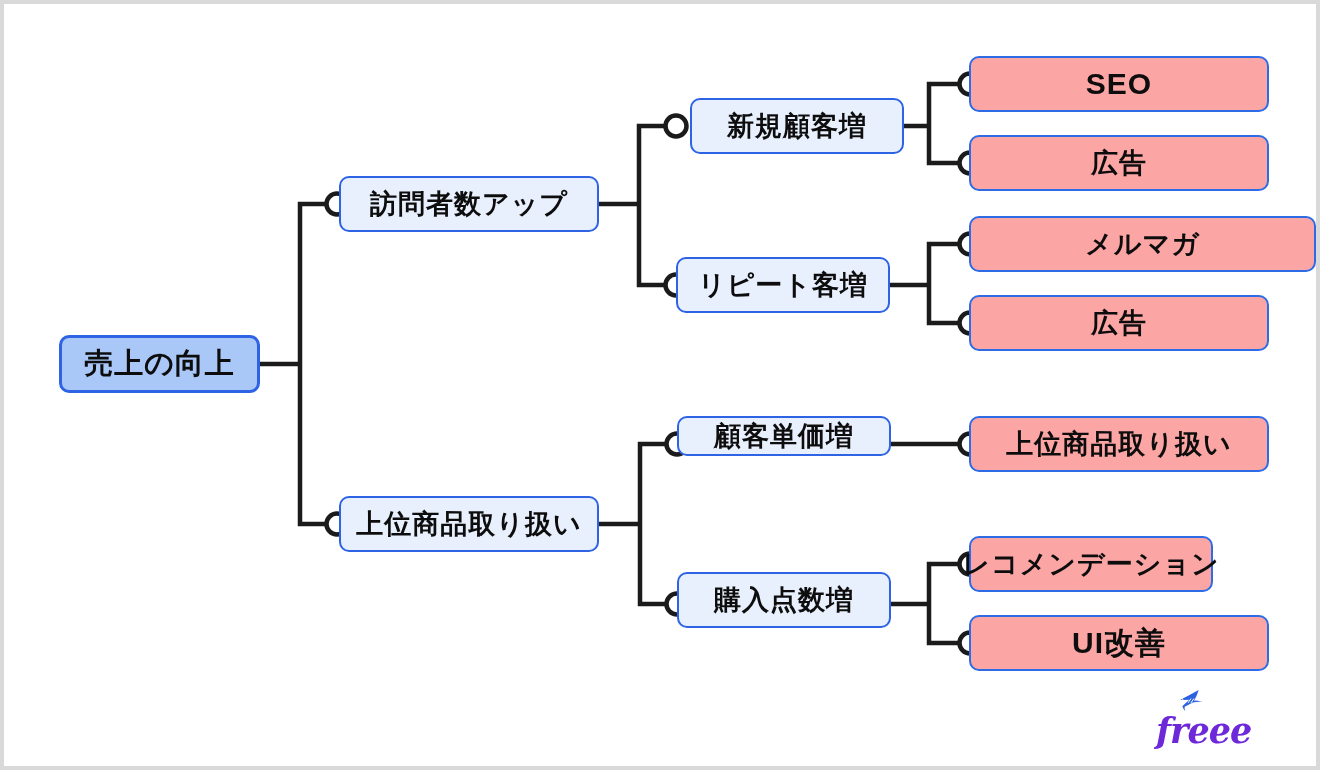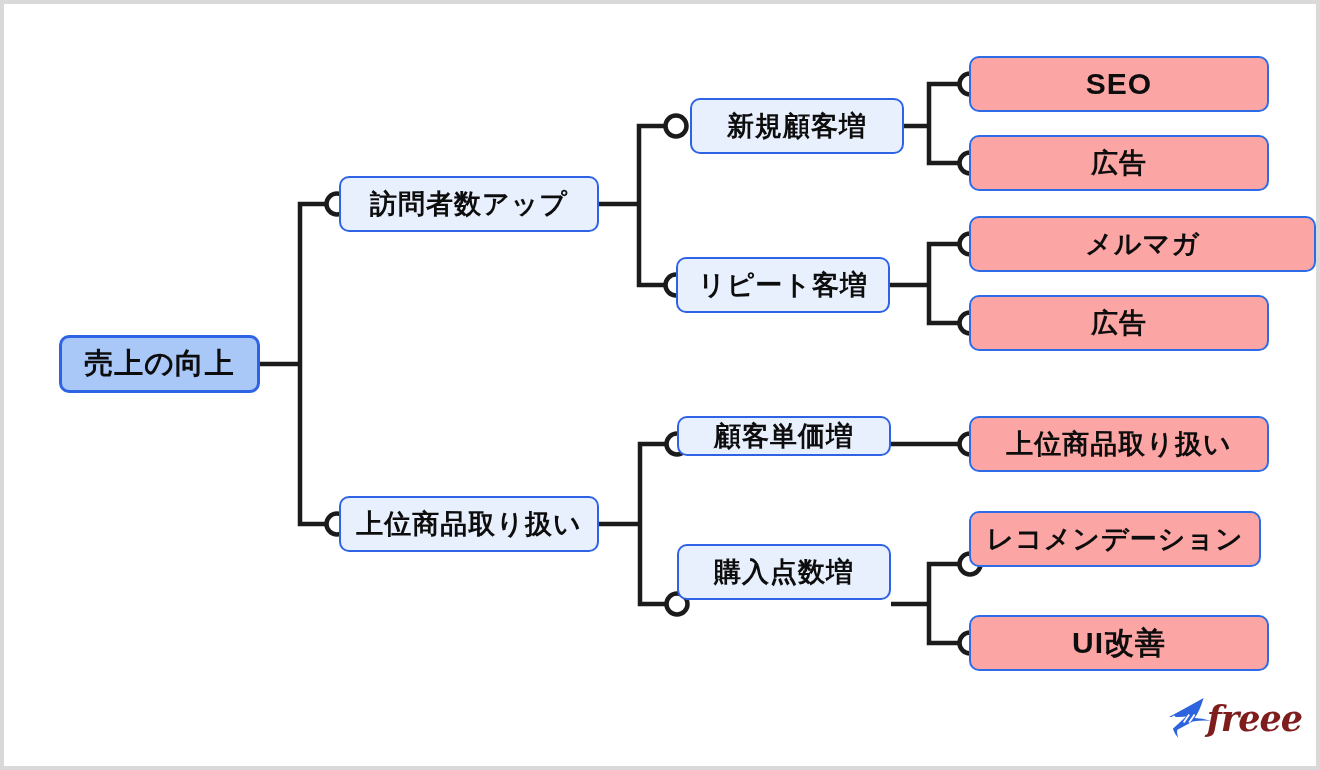--- a/index.html
+++ b/index.html
@@ -33,22 +33,23 @@
     border:2.5px solid #2e63e6;
     font-size:27px;
   }
   .node-leaf{
     background:#fca5a5;
     border:2.5px solid #2e6be6;
     font-size:27px;
   }
   .logo{
     position:absolute;left:1158px;top:684px;width:140px;height:60px;
-    display:flex;align-items:center;
-    color:#7f1d1d;
+    display:flex;
+    color:#6d28d9;
+    flex-direction:column;
   }
   .logo-text{
     font-family:"DejaVu Serif",serif;
     font-style:italic;font-weight:700;
     font-size:35px;line-height:1;
     margin-left:-6px;
     letter-spacing:-1px;
   }
 </style>
 </head>
@@ -97,28 +98,28 @@
   </svg>
 
   <div class="node node-root" style="left:55px;top:331px;width:201px;height:58px;">売上の向上</div>
 
   <div class="node node-branch" style="left:335px;top:172px;width:260px;height:56px;text-align:center;">訪問者数アップ</div>
   <div class="node node-branch" style="left:335px;top:492px;width:260px;height:56px;">上位商品取り扱い</div>
 
   <div class="node node-branch" style="left:672px;top:94px;width:214px;height:56px;margin-left:14px;">新規顧客増</div>
   <div class="node node-branch" style="left:672px;top:253px;width:214px;height:56px;">リピート客増</div>
   <div class="node node-branch" style="left:673px;top:412px;width:214px;height:40px;">顧客単価増</div>
-  <div class="node node-branch" style="left:673px;top:540px;width:214px;height:56px;">購入点数増</div>
+  <div class="node node-branch" style="left:673px;top:568px;width:214px;height:56px;">購入点数増</div>
 
   <div class="node node-leaf" style="left:965px;top:52px;width:300px;height:56px;font-size:30px;">SEO</div>
   <div class="node node-leaf" style="left:965px;top:131px;width:300px;height:56px;">広告</div>
   <div class="node node-leaf" style="left:965px;top:212px;width:347px;height:56px;">メルマガ</div>
   <div class="node node-leaf" style="left:965px;top:291px;width:300px;height:56px;">広告</div>
   <div class="node node-leaf" style="left:965px;top:412px;width:300px;height:56px;">上位商品取り扱い</div>
-  <div class="node node-leaf" style="left:965px;top:507px;width:292px;height:56px;">レコメンデーション</div>
+  <div class="node node-leaf" style="left:965px;top:532px;width:244px;height:56px;">レコメンデーション</div>
   <div class="node node-leaf" style="left:965px;top:611px;width:300px;height:56px;font-size:30px;">UI改善</div>
 
   <div class="logo">
     <svg width="56" height="52" viewBox="0 0 56 52" xmlns="http://www.w3.org/2000/svg">
       <path fill="#2e63e0" d="M46 4 L8 25 Q18 25 27 24 L12 38 Q14 44 18 48 Q16 42 17 39 L34 30 Q44 28 54 29 Q44 26 36 26 Q41 20 46 4 Z"></path>
       <path fill="#2e63e0" d="M8 25 Q20 18 33 14 L29 24 Z"></path>
       <circle cx="13" cy="25" r="1.8" fill="#ffffff"></circle>
       <path stroke="#ffffff" stroke-width="2" fill="none" d="M30 22 L24 31 M36 22 L30 31"></path>
     </svg>
     <span class="logo-text">freee</span>

